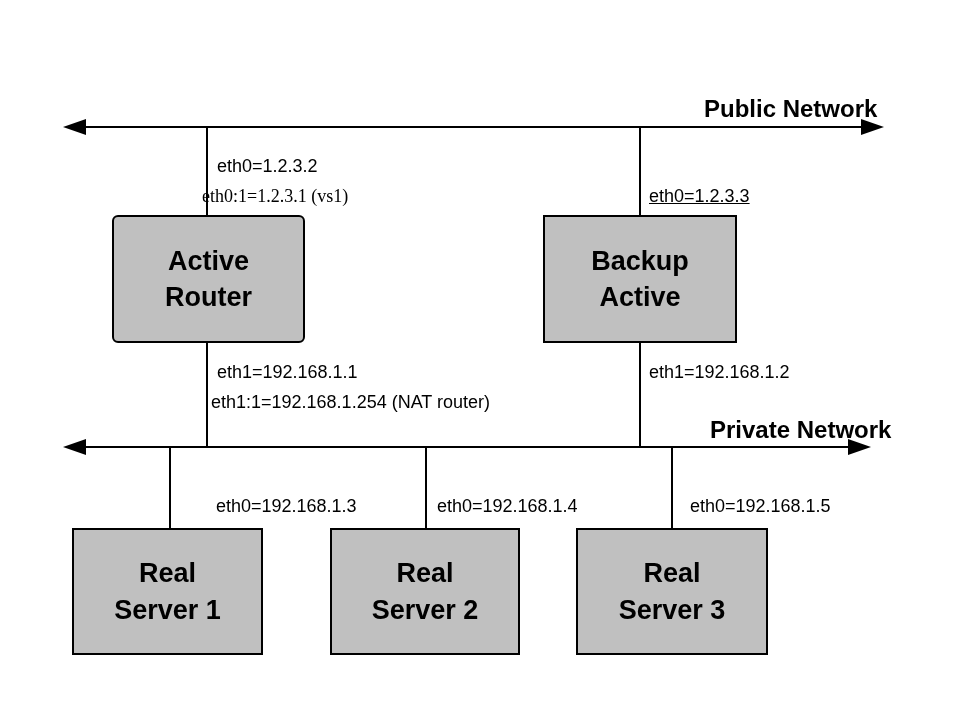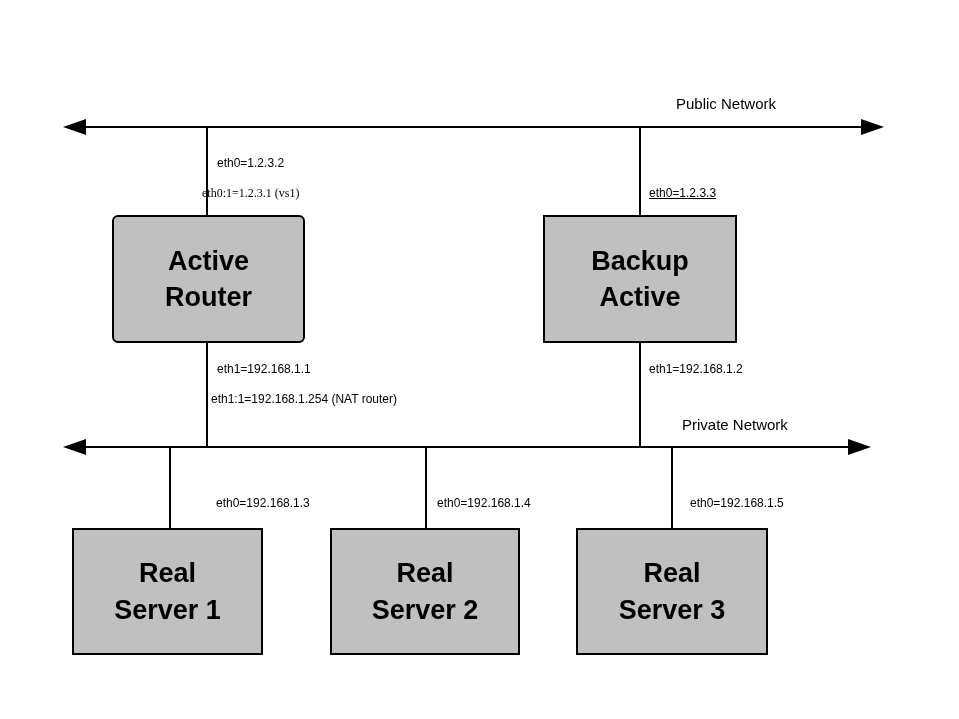--- a/index.html
+++ b/index.html
@@ -44,28 +44,29 @@
     align-items: center;
     justify-content: center;
     text-align: center;
     font-weight: bold;
     font-size: 27px;
     line-height: 1.35;
     white-space: pre-line;
   }
   .iface {
     position: absolute;
-    font-size: 12px;
+    font-size: 18px;
     white-space: nowrap;
   }
   .netlabel {
     position: absolute;
-    font-size: 15px;
-    font-weight: normal;
+    font-size: 24px;
+    font-weight: bold;
     white-space: nowrap;
+    margin-left: 28px;
   }
 </style>
 </head>
 <body>
 
 <div class="netlabel" style="left:676px; top:95px;">Public Network</div>
 <div class="hline" style="left:74px; top:126px; width:796px;"></div>
 <div class="arrow left" style="left:63px; top:119px;"></div>
 <div class="arrow right" style="left:861px; top:119px;"></div>
 

